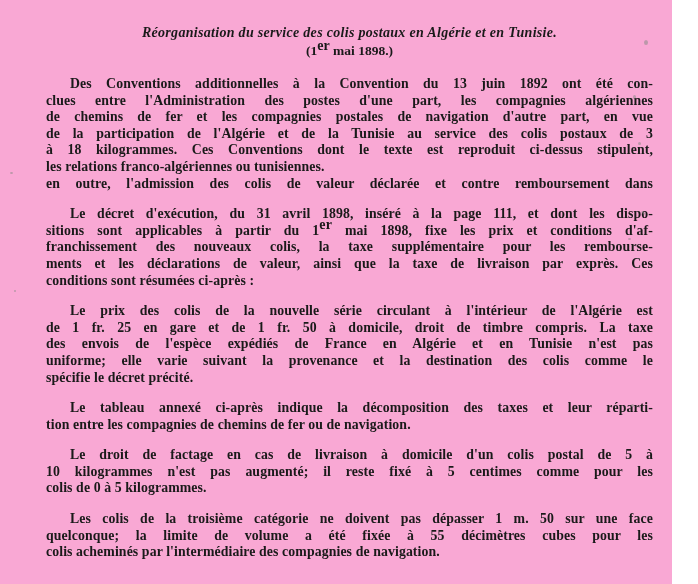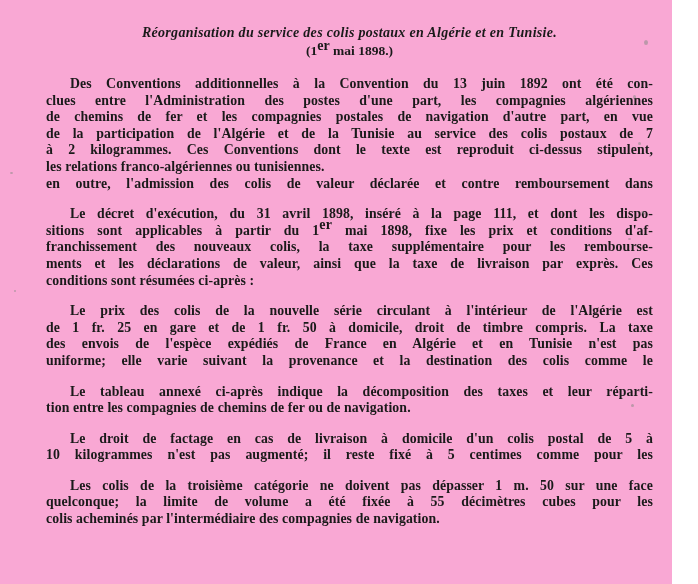--- a/index.html
+++ b/index.html
@@ -70,37 +70,39 @@
 <body>
 
 <div class="page">
   <div class="content">
     <p class="doc-title">Réorganisation du service des colis postaux en Algérie et en Tunisie.</p>
     <p class="doc-date">(1<sup>er</sup> mai 1898.)</p>
     <div class="body-block" id="body-block">
         <div class="line first">Des Conventions additionnelles à la Convention du 13 juin 1892 ont été con-</div>
         <div class="line">clues entre l'Administration des postes d'une part, les compagnies algériennes</div>
         <div class="line">de chemins de fer et les compagnies postales de navigation d'autre part, en vue</div>
-        <div class="line">de la participation de l'Algérie et de la Tunisie au service des colis postaux de 7</div>
-        <div class="line">à 2 kilogrammes. Ces Conventions dont le texte est reproduit ci-dessus stipulent,</div>
+        <div class="line">de la participation de l'Algérie et de la Tunisie au service des colis postaux de 3</div>
+        <div class="line">à 18 kilogrammes. Ces Conventions dont le texte est reproduit ci-dessus stipulent,</div>
         <div class="line last">les relations franco-algériennes ou tunisiennes.</div>
         <div class="line">en outre, l'admission des colis de valeur déclarée et contre remboursement dans</div>
         <div class="line first">Le décret d'exécution, du 31 avril 1898, inséré à la page 111, et dont les dispo-</div>
         <div class="line">sitions sont applicables à partir du 1<sup>er</sup> mai 1898, fixe les prix et conditions d'af-</div>
         <div class="line">franchissement des nouveaux colis, la taxe supplémentaire pour les rembourse-</div>
         <div class="line">ments et les déclarations de valeur, ainsi que la taxe de livraison par exprès. Ces</div>
         <div class="line last">conditions sont résumées ci-après :</div>
         <div class="line first">Le prix des colis de la nouvelle série circulant à l'intérieur de l'Algérie est</div>
         <div class="line">de 1 fr. 25 en gare et de 1 fr. 50 à domicile, droit de timbre compris. La taxe</div>
         <div class="line">des envois de l'espèce expédiés de France en Algérie et en Tunisie n'est pas</div>
         <div class="line">uniforme; elle varie suivant la provenance et la destination des colis comme le</div>
+        <div class="line last">spécifie le décret précité.</div>
         <div class="line first">Le tableau annexé ci-après indique la décomposition des taxes et leur réparti-</div>
         <div class="line last">tion entre les compagnies de chemins de fer ou de navigation.</div>
         <div class="line first">Le droit de factage en cas de livraison à domicile d'un colis postal de 5 à</div>
         <div class="line">10 kilogrammes n'est pas augmenté; il reste fixé à 5 centimes comme pour les</div>
+        <div class="line last">colis de 0 à 5 kilogrammes.</div>
         <div class="line first">Les colis de la troisième catégorie ne doivent pas dépasser 1 m. 50 sur une face</div>
         <div class="line">quelconque; la limite de volume a été fixée à 55 décimètres cubes pour les</div>
         <div class="line last">colis acheminés par l'intermédiaire des compagnies de navigation.</div>
       </div>
   </div>
 
   <span class="speck s1"></span>
   <span class="speck s2"></span>
   <span class="speck s3"></span>
   <span class="speck s4"></span>

